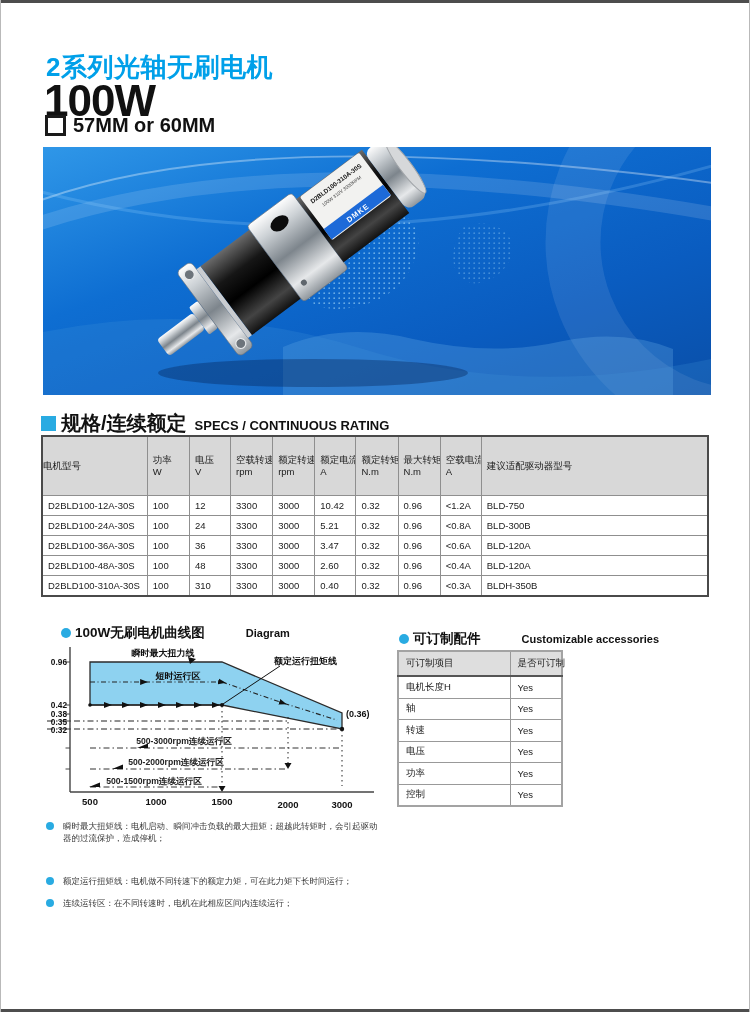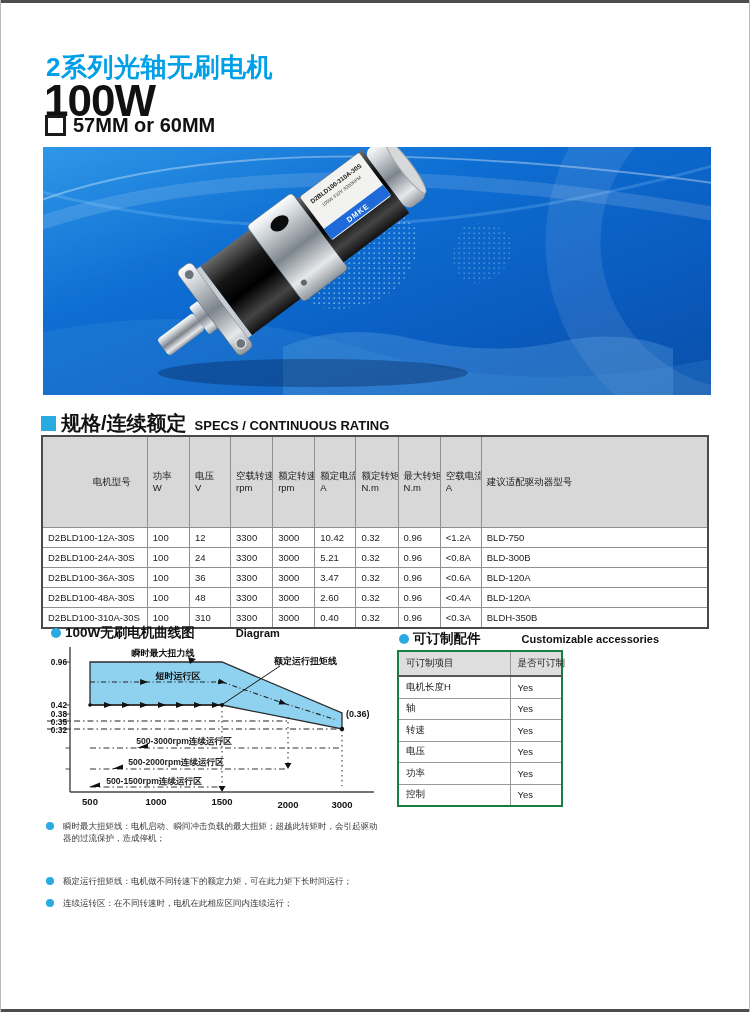--- a/index.html
+++ b/index.html
@@ -23,42 +23,42 @@
   .sec-square{width:15px;height:15px;background:#29ABE2;margin-right:5px;align-self:center;}
   .sec-cn{font-size:20px;font-weight:bold;color:#111;}
   .sec-en{font-size:13px;font-weight:bold;color:#111;margin-left:8px;}
 
   
   .spec-table{position:absolute;left:40px;top:435px;border-collapse:collapse;table-layout:fixed;width:668px;
               border:2px solid #4a4a4a;}
   .spec-table th,.spec-table td{border:1px solid #8f8f8f;font-size:9.5px;color:#1a1a1a;font-weight:normal;
               padding:0 0 0 5px;text-align:left;overflow:hidden;white-space:nowrap;}
   .spec-table thead th{background:#d8d8d8;height:58px;vertical-align:middle;}
-  .spec-table thead th.c{text-align:right;padding:16px;}
+  .spec-table thead th.c{text-align:left;padding:0;}
   .spec-table td{height:19px;}
   .spec-table .sub{line-height:12px;}
 
   
   .dot-head{position:absolute;display:flex;align-items:baseline;}
   .dot{width:10px;height:10px;border-radius:50%;background:#29ABE2;margin-right:4px;align-self:center;}
   .dh-cn{font-size:13.5px;font-weight:bold;color:#111;}
   .dh-en{font-size:11px;font-weight:bold;color:#111;margin-left:5px;padding-left:36px;}
 
   
   .chart-wrap{position:absolute;left:40px;top:643px;width:345px;height:174px;}
   .cht-ax{stroke:#444;stroke-width:1.4;}
   .cht-tick{stroke:#444;stroke-width:1;}
   .cht-ytick{font-size:8.3px;font-weight:bold;fill:#111;}
   .cht-xtick{font-size:9.5px;font-weight:bold;fill:#111;}
   .cht-ann{font-size:9px;font-weight:bold;fill:#111;}
   .cht-zone{font-size:8.6px;font-weight:bold;fill:#222;}
 
   
   .acc-table{position:absolute;left:396px;top:650px;border-collapse:collapse;table-layout:fixed;width:164px;
-             border:2px solid #15803d;}
+             border:2px solid #a3a3a3;}
   .acc-table th,.acc-table td{border:1px solid #999;font-size:9.5px;color:#1a1a1a;font-weight:normal;
              text-align:left;padding:0 0 0 7px;white-space:nowrap;}
   .acc-table th{background:#dedede;height:23px;border-bottom:2px solid #555;}
   .acc-table td{height:20.5px;}
 
   
   .note{position:absolute;left:45px;width:332px;font-size:8.5px;line-height:12px;color:#3a3a3a;padding-left:17px;box-sizing:border-box;}
   .note .bullet{position:absolute;left:0;top:2px;width:8px;height:8px;border-radius:50%;background:#29ABE2;}
 </style>
 </head>
@@ -248,21 +248,21 @@
           <td>3000</td>
           <td>0.40</td>
           <td>0.32</td>
           <td>0.96</td>
           <td>&lt;0.3A</td>
           <td>BLDH-350B</td>
       </tr>
     </tbody>
   </table>
 
-  <div class="dot-head" style="left:50px;top:624px;justify-content:flex-end;">
+  <div class="dot-head" style="left:60px;top:624px;justify-content:flex-end;">
     <span class="dot"></span>
     <span class="dh-cn">100W无刷电机曲线图</span>
     <span class="dh-en">Diagram</span>
   </div>
 
   <div class="chart-wrap">
     <svg viewBox="0 0 345 174" width="345" height="174">
       <defs>
         <marker id="tri" viewBox="0 0 8 8" refX="4" refY="4" markerWidth="7" markerHeight="7" orient="auto">
           <path d="M0,1 L8,4 L0,7 Z" fill="#111"></path>

